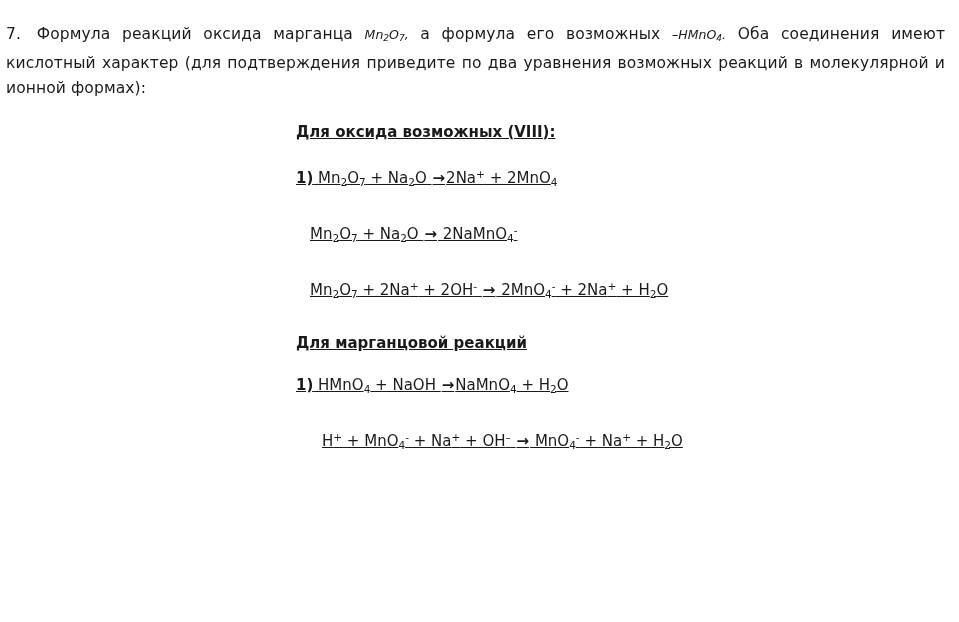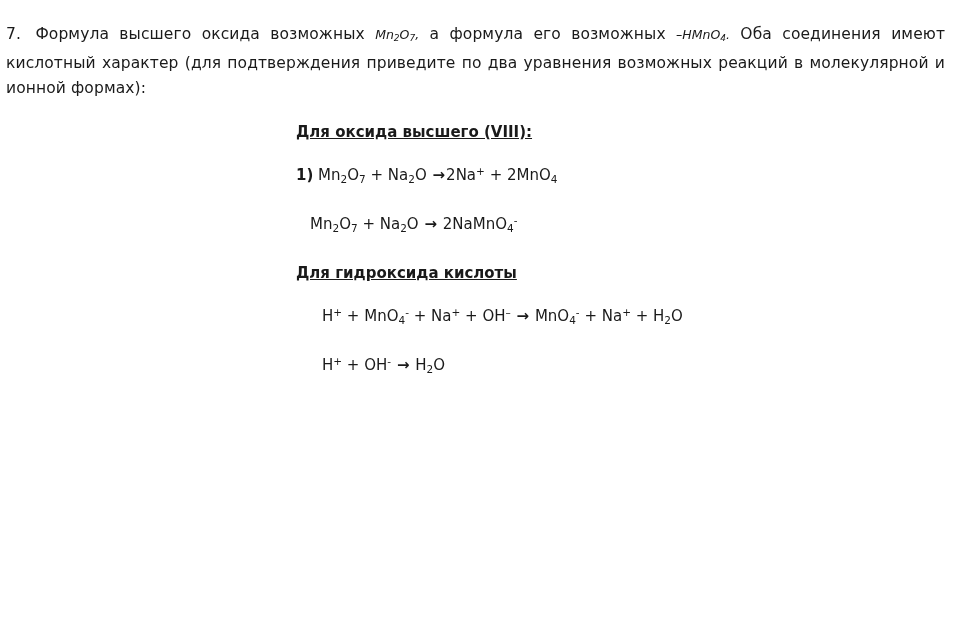--- a/index.html
+++ b/index.html
@@ -54,23 +54,24 @@
     font-weight: bold;
     text-decoration: underline;
     font-size: 15px;
     margin-bottom: 20px;
   }
   .section-title.second {
     margin-top: 26px;
   }
   .eq {
     font-size: 15px;
-    line-height: 20px;
+    line-height: 27px;
     margin-bottom: 21px;
     white-space: nowrap;
+    text-decoration: underline;
   }
   .eq sub {
     font-size: 10.5px;
     vertical-align: -3px;
   }
   .eq sup {
     font-size: 10.5px;
     vertical-align: 5px;
   }
   .eq .lbl {
@@ -88,37 +89,38 @@
     color: #9aa3a8;
   }
 </style>
 </head>
 <body>
 
 <div class="page">
 
   <p class="intro">
     <span class="num">7.</span>
-    <span>Формула высшего оксида возможных</span>
+    <span>Формула реакций оксида марганца</span>
     <span class="formula-inline">Mn<sub>2</sub>O<sub>7</sub>,</span>
     <span>а формула его возможных</span>
     <span class="formula-inline">–HMnO<sub>4</sub>.</span>
     <span>Оба соединения имеют кислотный характер (для подтверждения приведите по два уравнения возможных реакций в молекулярной и ионной формах):</span>
   </p>
 
   <div class="eq-block">
     <div>
-      <div class="section-title">Для оксида высшего (VIII):</div>
+      <div class="section-title">Для оксида возможных (VIII):</div>
       <div>
           <div class="eq indent-1"><span class="lbl">1)</span> <span>Mn<sub>2</sub>O<sub>7</sub> + Na<sub>2</sub>O <span class="arrow">→</span>2Na<sup>+</sup> + 2MnO<sub>4</sub></span></div>
           <div class="eq indent-2"><span>Mn<sub>2</sub>O<sub>7</sub> + Na<sub>2</sub>O <span class="arrow">→</span> 2NaMnO<sub>4</sub><sup>-</sup></span></div>
+          <div class="eq indent-2"><span>Mn<sub>2</sub>O<sub>7</sub> + 2Na<sup>+</sup> + 2OH<sup>-</sup> <span class="arrow">→</span> 2MnO<sub>4</sub><sup>-</sup> + 2Na<sup>+</sup> + H<sub>2</sub>O</span></div>
         </div>
     </div>
     <div>
-      <div class="section-title second">Для гидроксида кислоты</div>
+      <div class="section-title second">Для марганцовой реакций</div>
       <div>
+          <div class="eq indent-1"><span class="lbl">1)</span> <span>HMnO<sub>4</sub> + NaOH <span class="arrow">→</span>NaMnO<sub>4</sub> + H<sub>2</sub>O</span></div>
           <div class="eq indent-3"><span>H<sup>+</sup> + MnO<sub>4</sub><sup>-</sup> + Na<sup>+</sup> + OH<sup>–</sup> <span class="arrow">→</span> MnO<sub>4</sub><sup>-</sup> + Na<sup>+</sup> + H<sub>2</sub>O</span></div>
-          <div class="eq indent-3"><span>H<sup>+</sup> + OH<sup>-</sup> <span class="arrow">→</span> H<sub>2</sub>O</span></div>
         </div>
     </div>
   </div>
 
 </div>
 
 </body></html>

